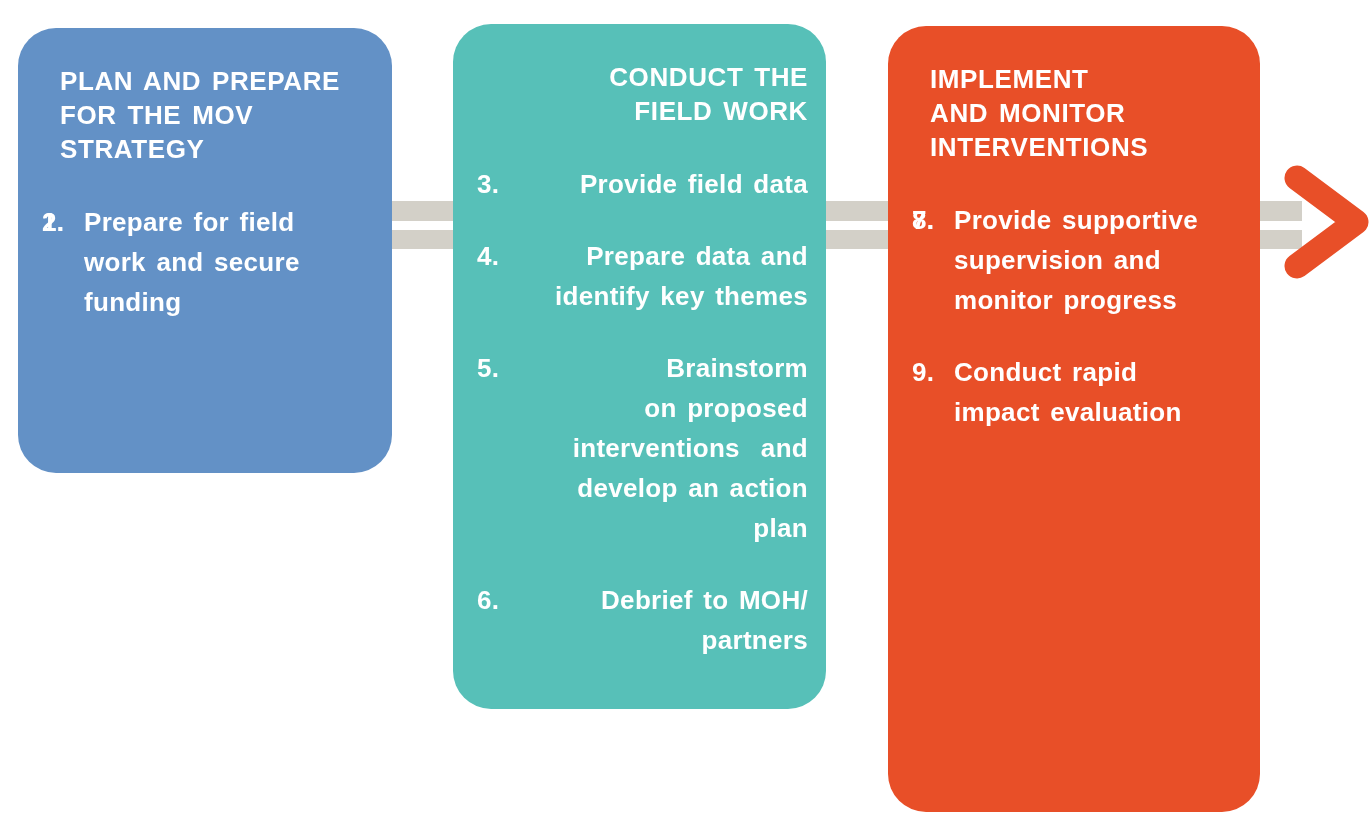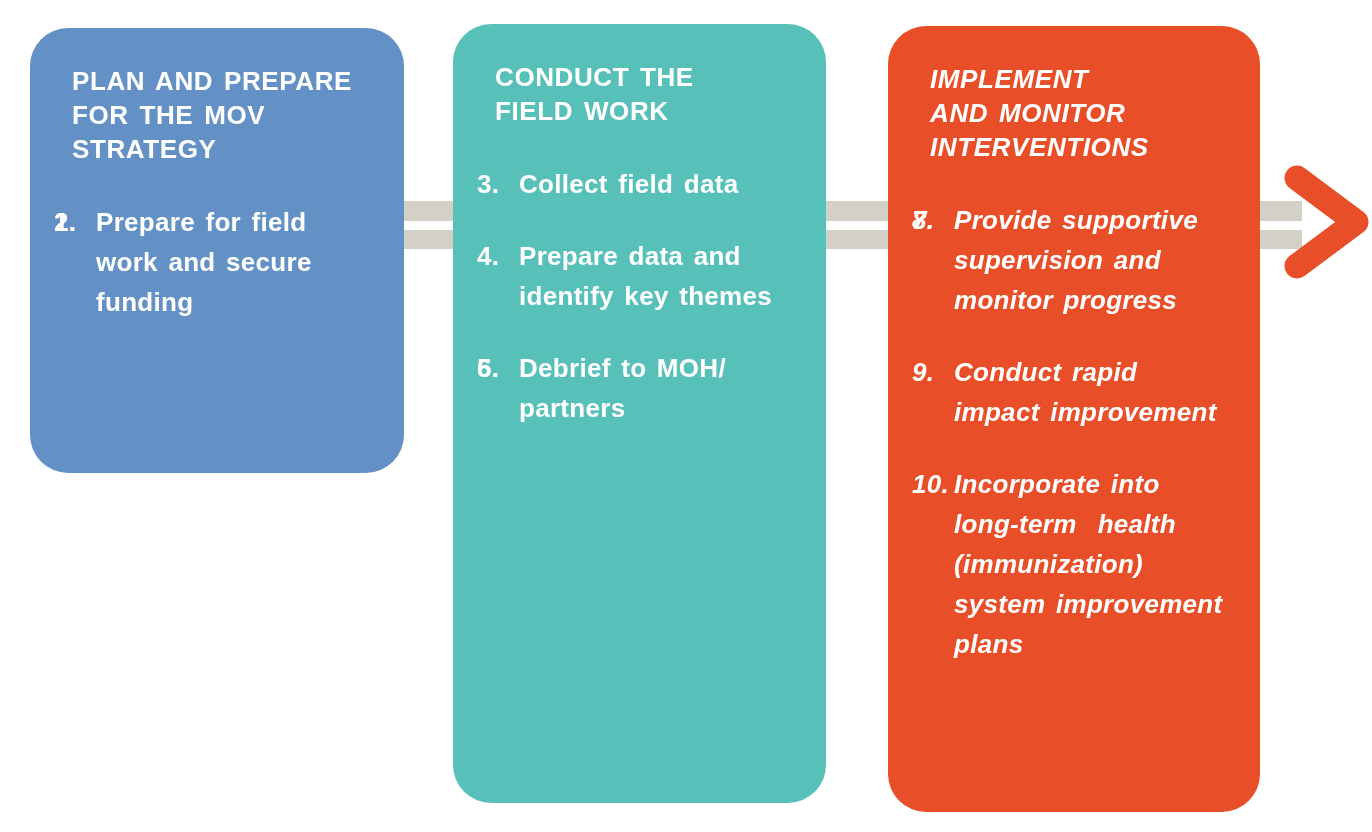--- a/index.html
+++ b/index.html
@@ -36,23 +36,23 @@
   .stripe.bottom { top: 230px; height: 19px; }
 
   
   .stage {
     position: absolute;
     border-radius: 38px;
     color: var(--text);
     z-index: 2;
     padding: 36px 18px 0 0;
   }
-  .stage.plan      { left: 30px;  top: 28px; width: 374px; height: 445px; background: var(--plan); }
-  .stage.field     { left: 453px; top: 24px; width: 373px; height: 779px; background: var(--field); }
-  .stage.implement { left: 888px; top: 26px; width: 372px; height: 786px; background: var(--implement); font-style: italic; }
+  .stage.plan      { left: 18px;  top: 28px; width: 374px; height: 445px; background: var(--plan); }
+  .stage.field     { left: 453px; top: 24px; width: 373px; height: 685px; background: var(--field); text-align: right; }
+  .stage.implement { left: 888px; top: 26px; width: 372px; height: 786px; background: var(--implement); }
 
   .stage-title {
     margin-left: 42px;
     margin-bottom: 36px;
     font-size: 26px;
     line-height: 34px;
     letter-spacing: 0.6px;
     word-spacing: 3px;
     text-transform: uppercase;
     white-space: pre-wrap;
@@ -103,29 +103,34 @@
 work and secure
 funding</span>
     </div>
   </div>
 
   <div class="stage field">
     <div class="stage-title">CONDUCT THE
 FIELD WORK</div>
     <div class="item">
       <span class="item-number">3.</span>
-      <span class="item-text">Collect field data</span>
+      <span class="item-text">Provide field data</span>
     </div>
     <div class="item">
       <span class="item-number">4.</span>
       <span class="item-text">Prepare data and
 identify key themes</span>
     </div>
     <div class="item">
       <span class="item-number">5.</span>
+      <span class="item-text">Brainstorm
+on proposed
+interventions  and
+develop an action
+plan</span>
     </div>
     <div class="item">
       <span class="item-number">6.</span>
       <span class="item-text">Debrief to MOH/
 partners</span>
     </div>
   </div>
 
   <div class="stage implement">
     <div class="stage-title">IMPLEMENT
@@ -136,29 +141,21 @@
     </div>
     <div class="item">
       <span class="item-number">8.</span>
       <span class="item-text">Provide supportive
 supervision and
 monitor progress</span>
     </div>
     <div class="item">
       <span class="item-number">9.</span>
       <span class="item-text">Conduct rapid
-impact improvement</span>
-    </div>
-    <div class="item">
-      <span class="item-number">10.</span>
-      <span class="item-text">Incorporate into
-long-term  health
-(immunization)
-system improvement
-plans</span>
+impact evaluation</span>
     </div>
   </div>
 
   <svg class="flow-arrow" width="86" height="116" viewBox="0 0 86 116" aria-hidden="true">
     <path d="M13 14 L72 58 L13 102" fill="none" stroke="var(--implement)" stroke-width="25" stroke-linecap="round" stroke-linejoin="round"></path>
   </svg>
 
 </div>
 
 </body></html>

